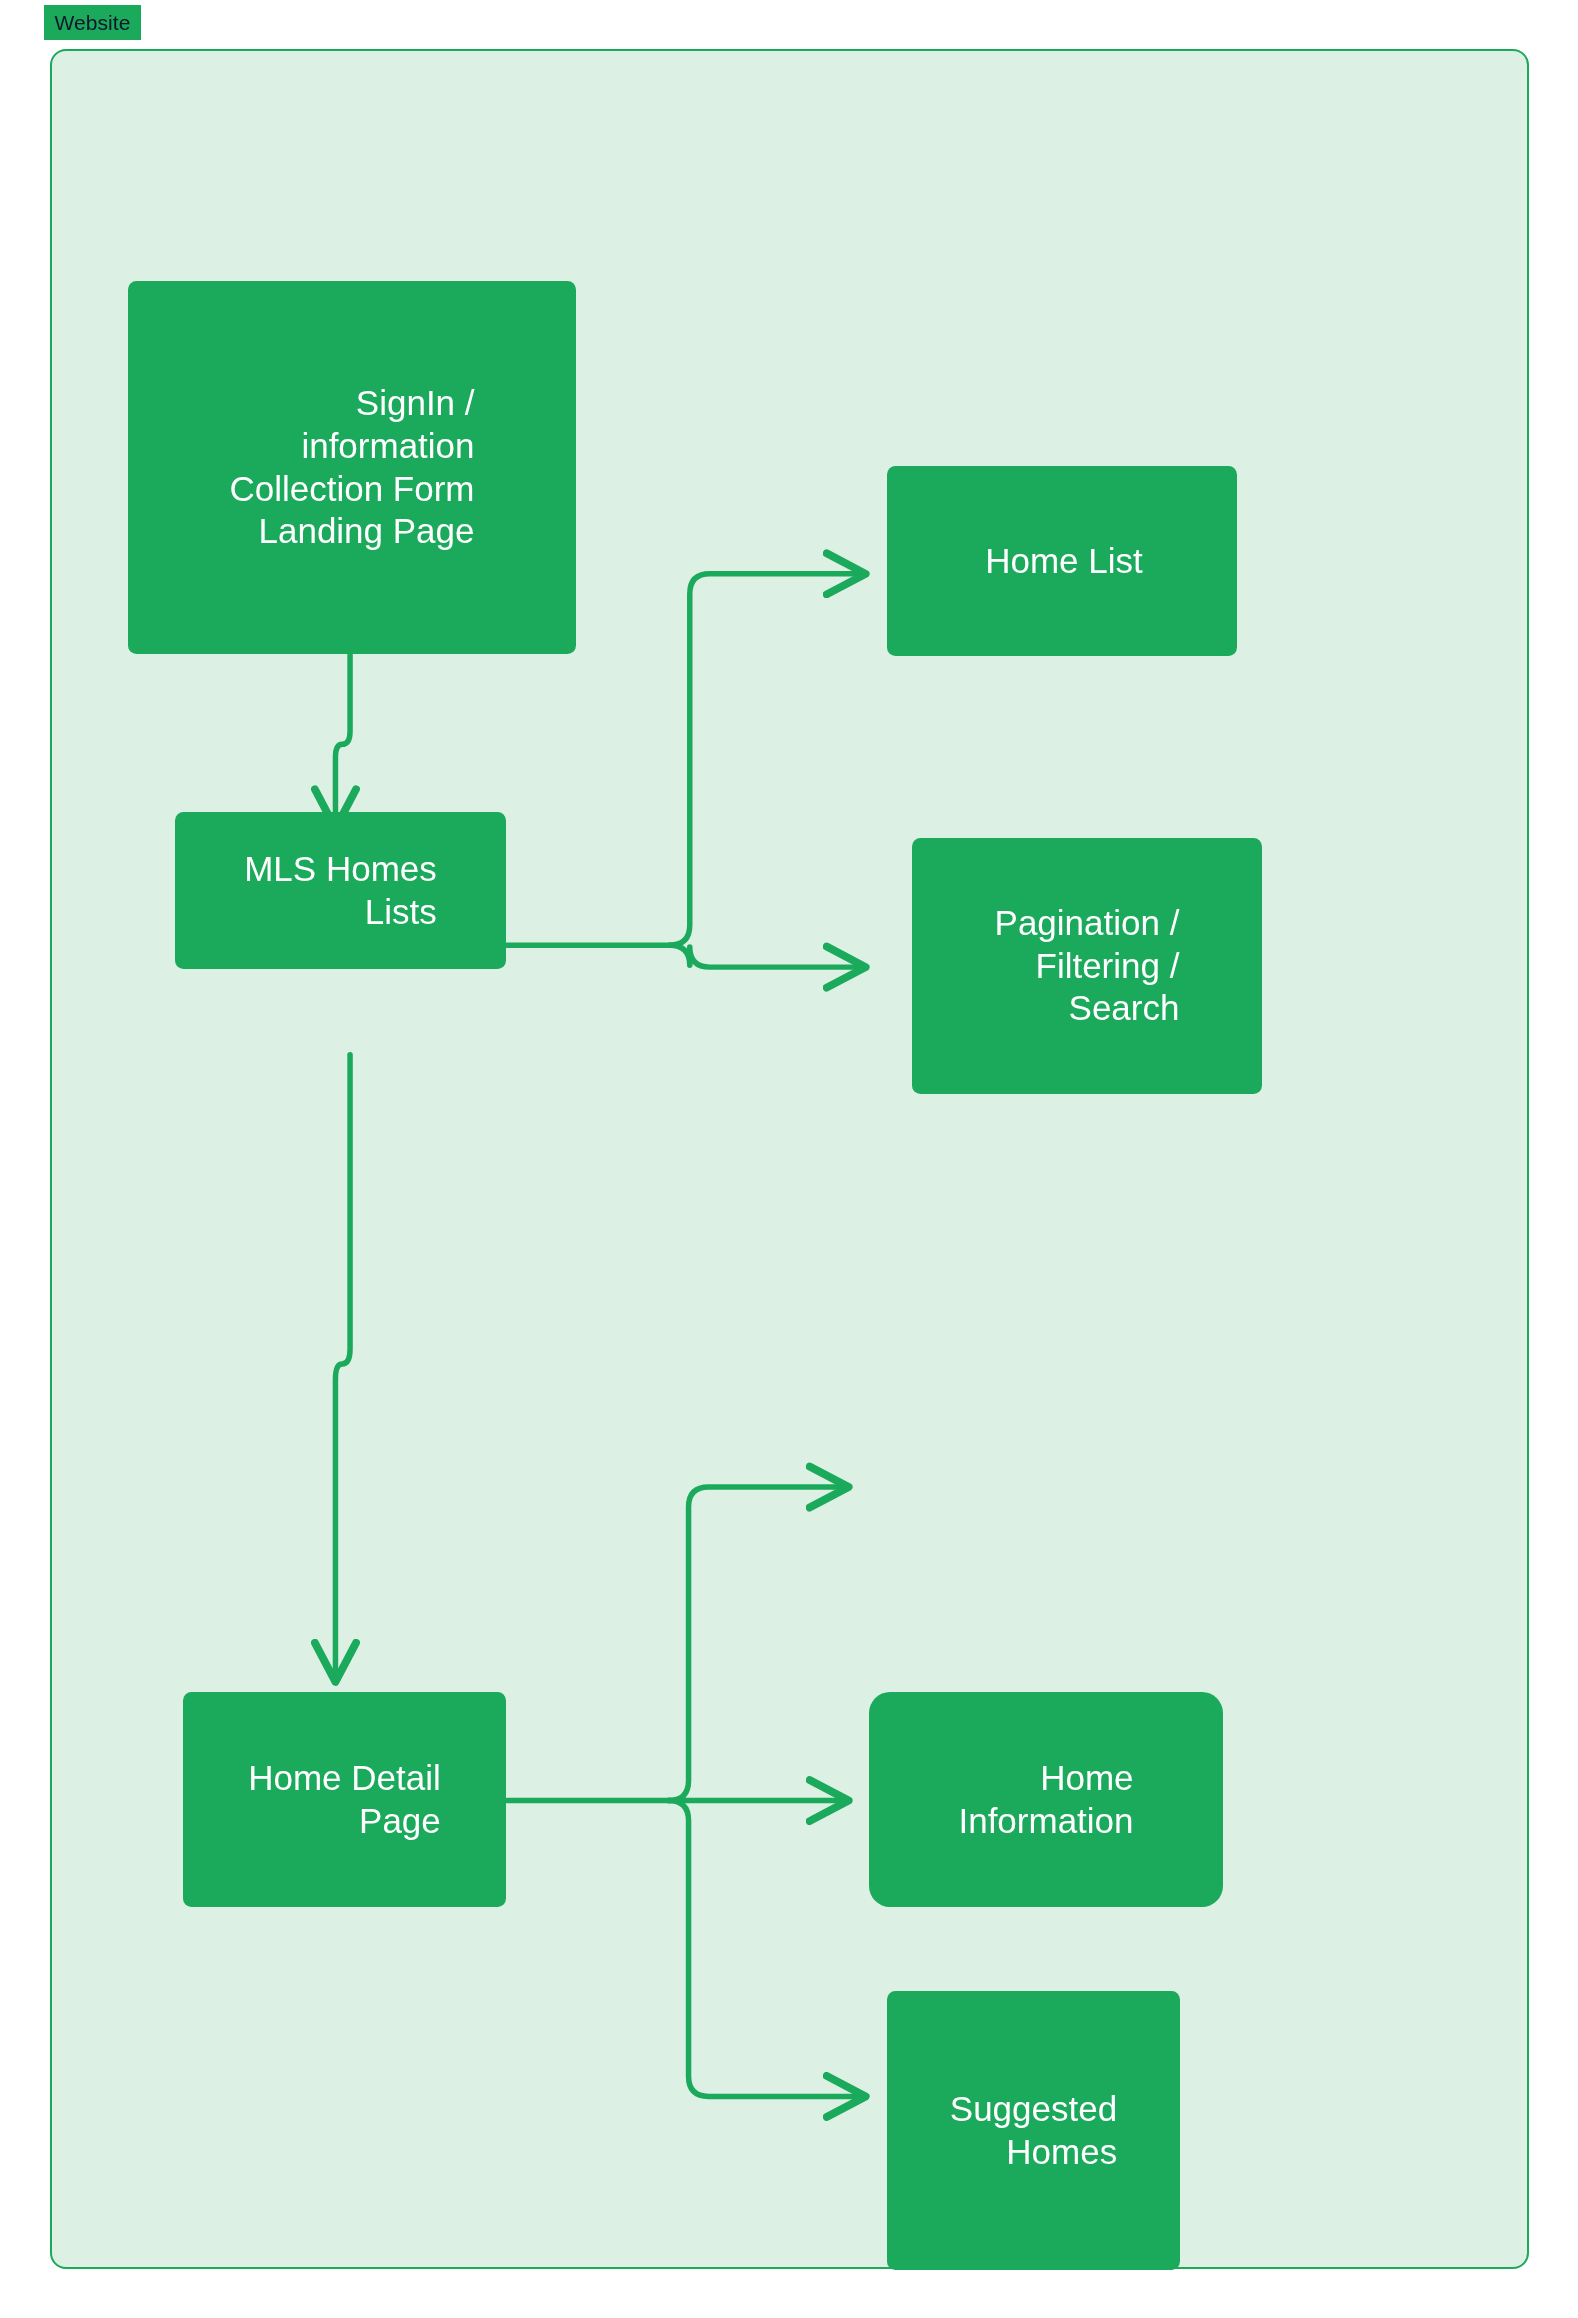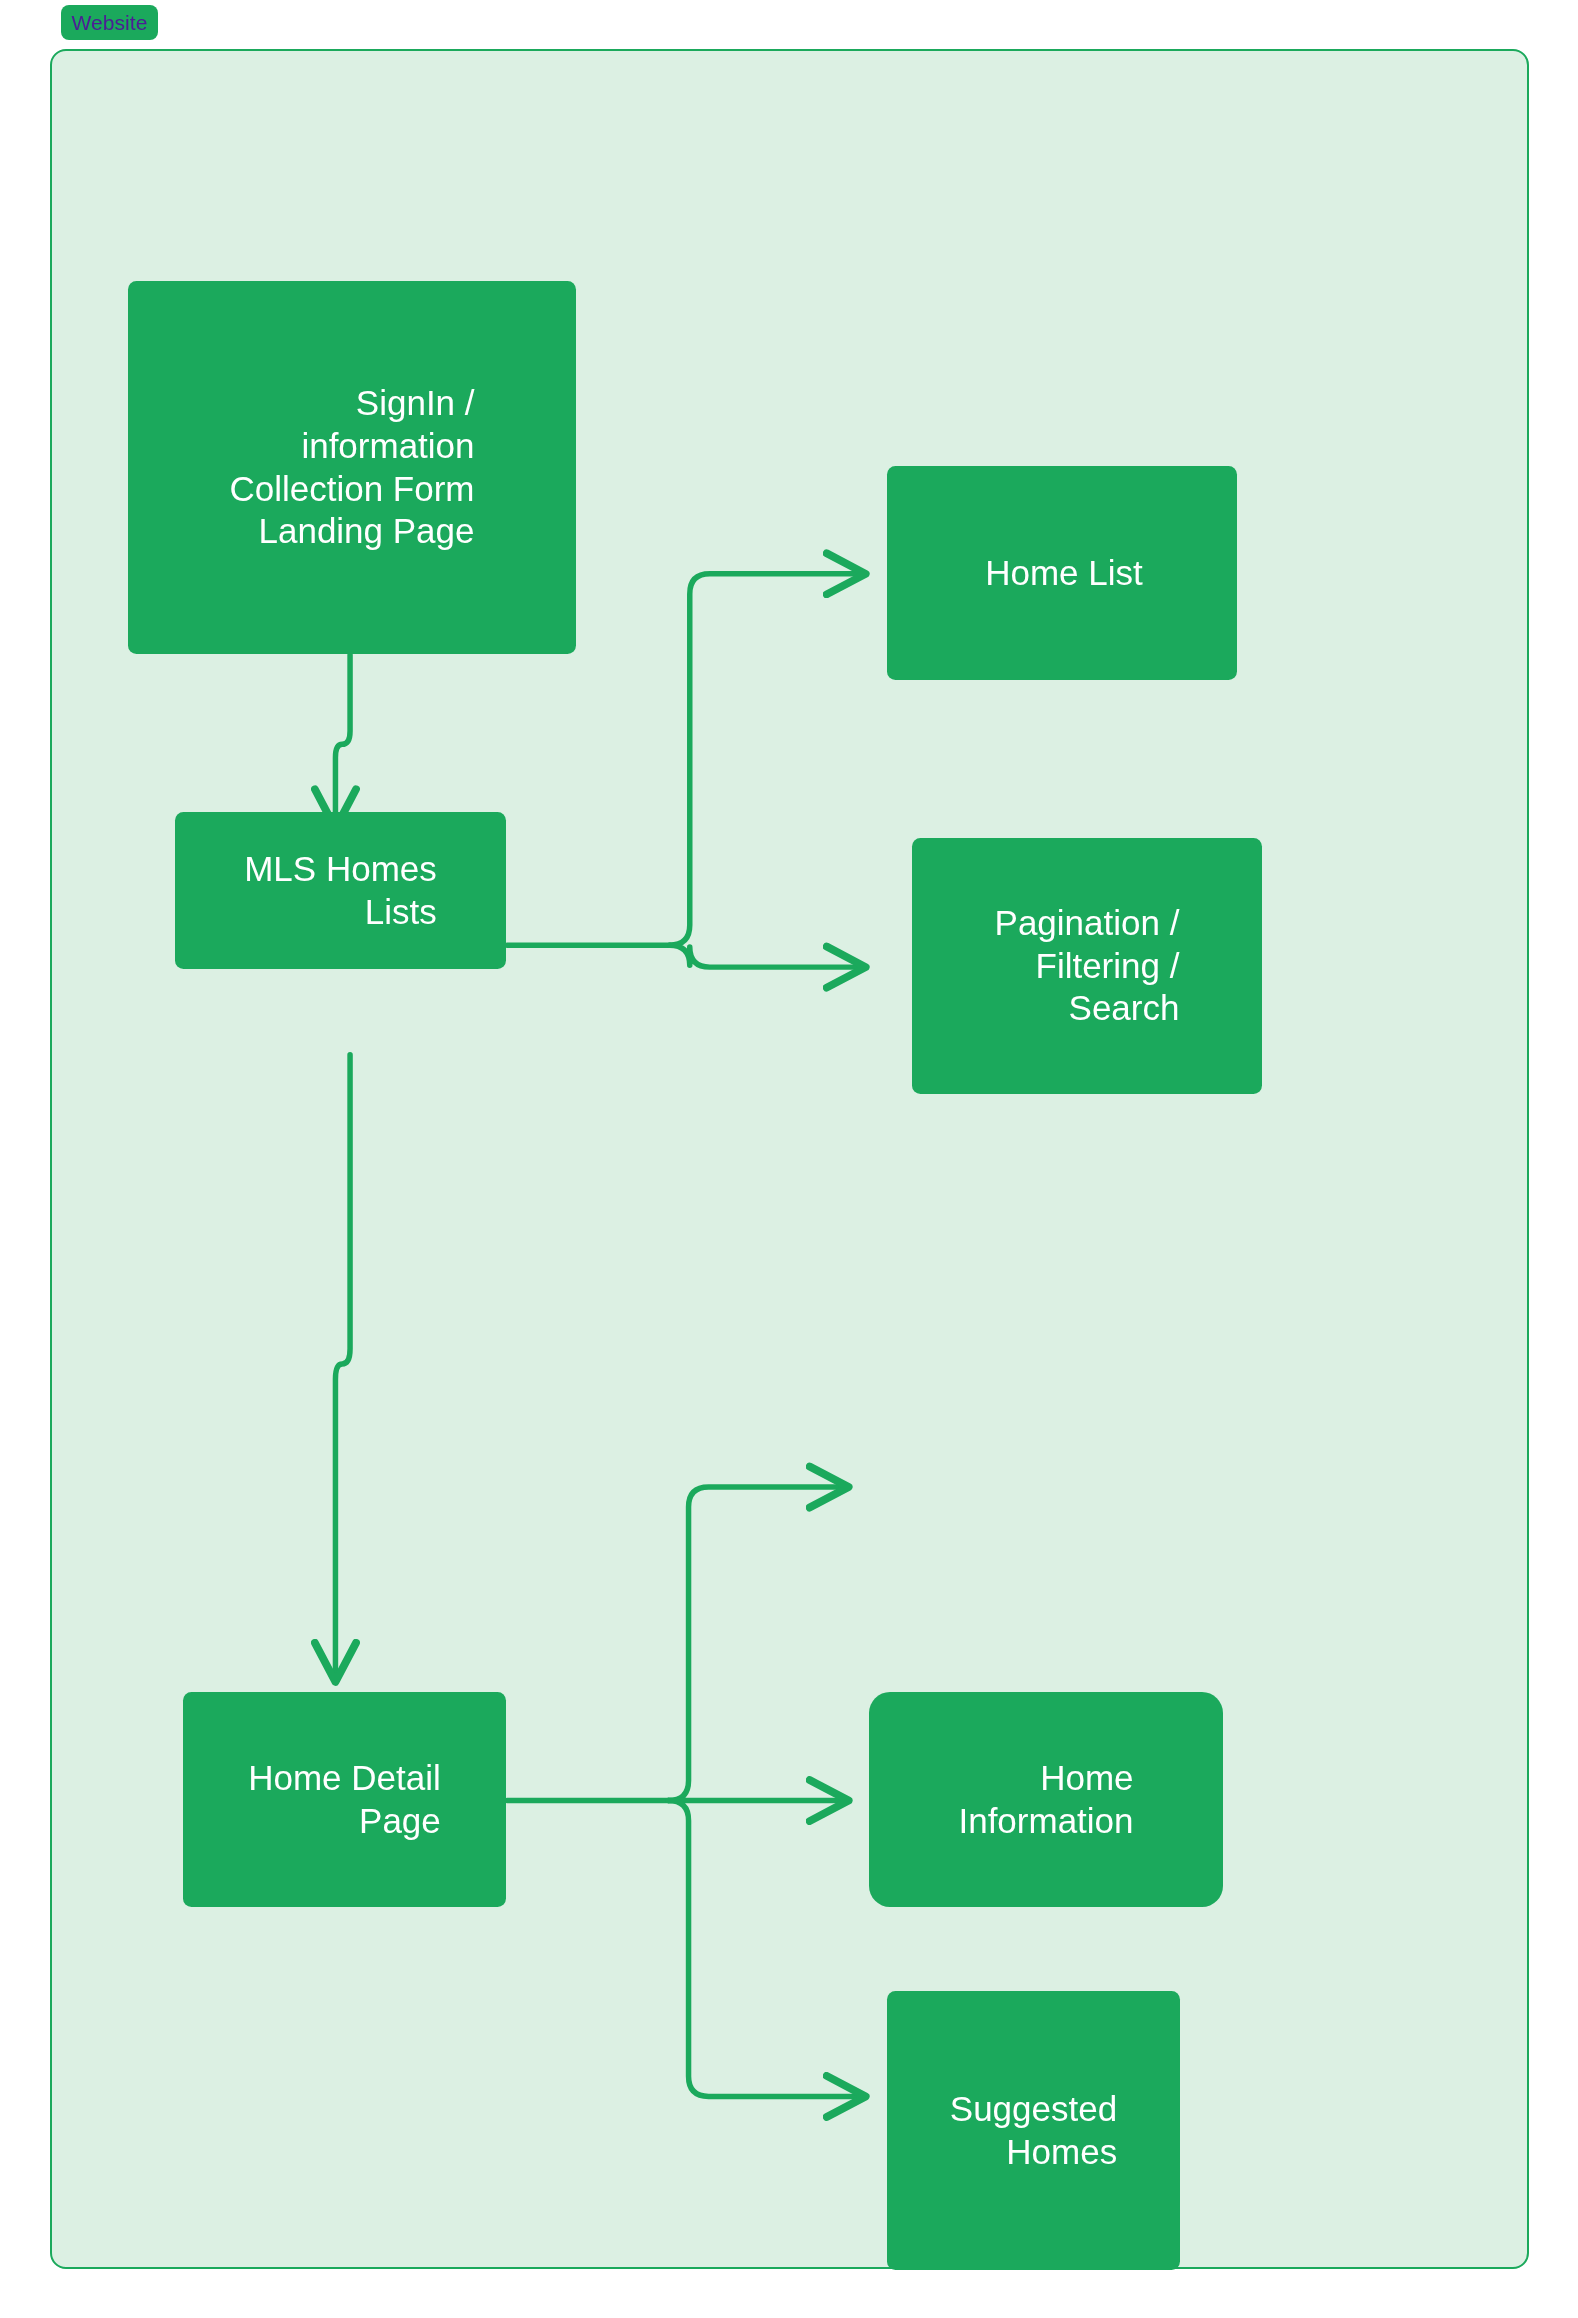--- a/index.html
+++ b/index.html
@@ -14,29 +14,29 @@
   #canvas {
     position: relative;
     width: 1578px;
     height: 2319px;
     background: #ffffff;
     overflow: hidden;
   }
   
   #group-chip {
     position: absolute;
-    left: 61px;
+    left: 44px;
     top: 4.9px;
     height: 35px;
     display: flex;
     align-items: center;
     padding: 0 10.4px;
     background: #1ba95c;
-    border-radius: 8px;
-    color: #4c1d95;
+    border-radius: 0;
+    color: #0f172a;
     font-size: 21px;
     line-height: 1;
     letter-spacing: 0.1px;
     white-space: nowrap;
     box-sizing: border-box;
   }
   
   #group-box {
     position: absolute;
     left: 50px;
@@ -72,21 +72,21 @@
   }
   .node .label {
     font-size: 35px;
     line-height: 1.22;
     font-weight: 400;
     letter-spacing: 0px;
     white-space: pre-line;
   }
   
   #node-signin        { left: 128px;  top: 281px;  width: 448px;  height: 373px; }
-  #node-home-list     { left: 887px; top: 466px;  width: 350px;  height: 214px; padding-left: 15px; }
+  #node-home-list     { left: 887px; top: 466px;  width: 350px;  height: 190px; padding-left: 15px; }
   #node-mls           { left: 175px;  top: 812px; width: 331px;  height: 157px; }
   #node-pagination    { left: 912px; top: 838px; width: 350px;  height: 256px; }
   #node-images        { left: 869px; top: 1393px; width: 323px;  height: 215px; }
   #node-home-info     { left: 869px; top: 1692px; width: 354px;  height: 215px; border-radius: 21px; }
   #node-suggested     { left: 887px; top: 1991px; width: 293px;  height: 279px; }
   #node-home-detail   { left: 183px;  top: 1692px; width: 323px;  height: 215px; }
 </style>
 </head>
 <body>
 

